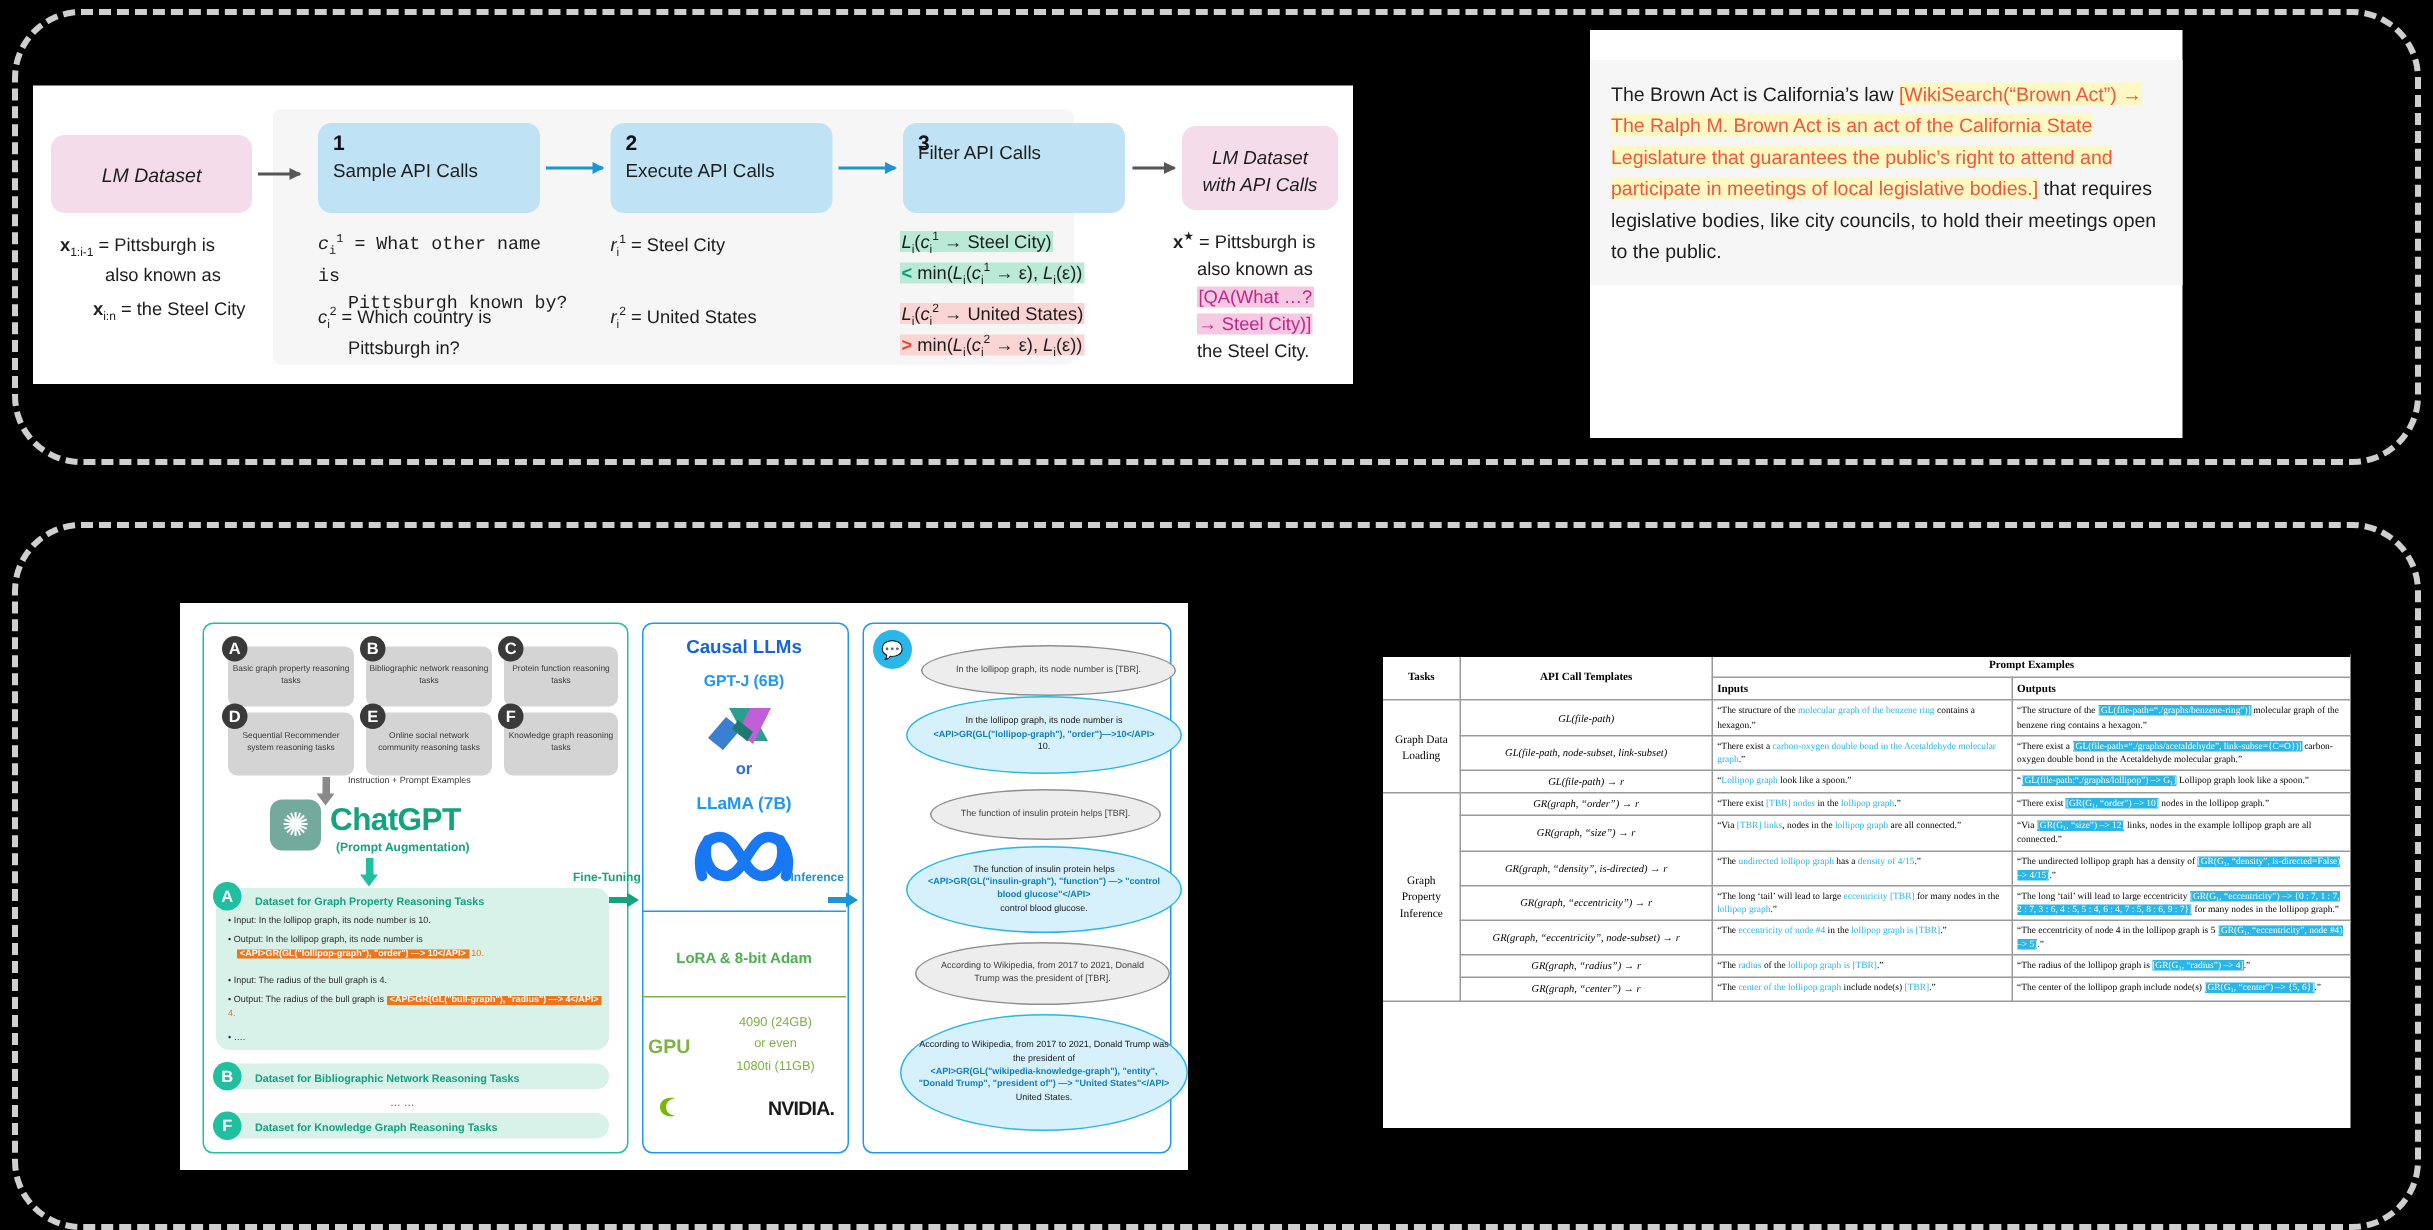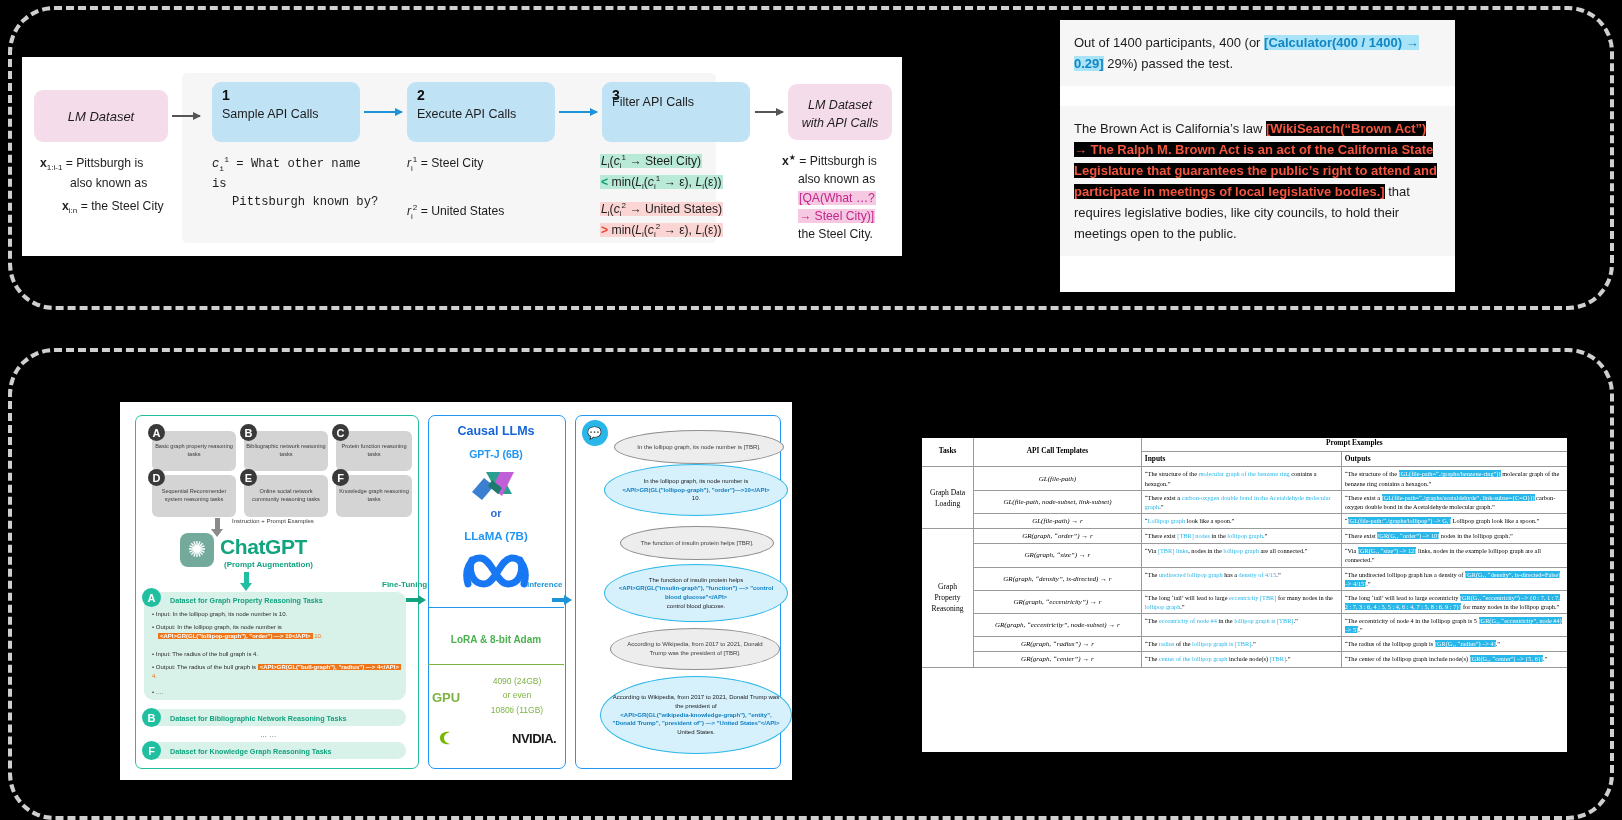--- a/index.html
+++ b/index.html
@@ -28,21 +28,21 @@
   .hl-pinkq{background:#f6c8e2;color:#c2268a;padding:0 1px;}
   .lt{color:#0d9e78;font-weight:bold;}
   .gt{color:#e2472f;font-weight:bold;}
 
   
   #examples-card{position:absolute;left:1060px;top:20px;width:395px;height:272px;background:#fff;}
   .ex-row{padding:12px 14px;font-size:13px;line-height:1.62;color:#1d1d1d;}
   .ex-row.shade{background:#f6f6f6;}
   .tag-blue{background:#a9e3f7;color:#1186c4;font-weight:bold;}
   .tag-green{background:#b4e8d4;color:#0f9f72;font-weight:bold;}
-  .tag-red{background:#000000;color:#f4553d;font-weight:bold;margin-top:23px;}
+  .tag-red{background:#fef9c3;color:#f4553d;font-weight:normal;margin-top:23px;}
 
   
   #graph-card{position:absolute;left:120px;top:402px;width:672px;height:378px;background:#fff;}
   .gbox{position:absolute;border:1.6px solid;border-radius:7px;}
   #box-left{left:15px;top:13px;width:282px;height:352px;border-color:#1fbfa0;}
   #box-mid{left:308px;top:13px;width:136px;height:352px;border-color:#2196f3;}
   #box-right{left:455px;top:13px;width:204px;height:352px;border-color:#2196f3;}
   .task{position:absolute;background:#d4d4d4;border-radius:6px;color:#3a3a3a;
         font-size:5.6px;text-align:center;display:flex;align-items:center;justify-content:center;padding:2px;line-height:1.35;}
   .badge{position:absolute;width:17px;height:17px;border-radius:50%;background:#3a3a3a;color:#fff;
@@ -127,20 +127,24 @@
     <span style="margin-left:30px;">also known as</span>
   </div>
   <div class="col-txt" style="left:40px;top:140px;width:140px;">
     <b>x</b><sub class="s">i:n</sub> <span>= the Steel City</span>
   </div>
 
   <div class="col-txt" style="left:190px;top:97px;width:170px;font-family:Liberation Mono, monospace;">
     <i>c</i><sub class="s">i</sub><sup class="s">1</sup> <span>= What other name is</span><br>
     <span style="margin-left:20px;">Pittsburgh known by?</span>
   </div>
+  <div class="col-txt" style="left:190px;top:145px;width:170px;">
+    <i>c</i><sub class="s">i</sub><sup class="s">2</sup> <span>= Which country is</span><br>
+    <span style="margin-left:20px;">Pittsburgh in?</span>
+  </div>
 
   <div class="col-txt" style="left:385px;top:97px;">
     <i>r</i><sub class="s">i</sub><sup class="s">1</sup> <span>= Steel City</span>
   </div>
   <div class="col-txt" style="left:385px;top:145px;">
     <i>r</i><sub class="s">i</sub><sup class="s">2</sup> <span>= United States</span>
   </div>
 
   <div class="col-txt" style="left:578px;top:95px;">
     <span class="hl-green"><i>L</i><sub class="s">i</sub>(<i>c</i><sub class="s">i</sub><sup class="s">1</sup> <span>→ Steel City)</span></span><br>
@@ -154,23 +158,20 @@
   <div class="col-txt" style="left:760px;top:95px;width:118px;">
     <b>x</b><sup class="s">★</sup> <span>= Pittsburgh is</span><br>
     <span style="margin-left:16px;">also known as</span><br>
     <span class="hl-pinkq" style="margin-left:16px;">[QA(What …?</span><br>
     <span class="hl-pinkq" style="margin-left:16px;">→ Steel City)]</span><br>
     <span style="margin-left:16px;">the Steel City.</span>
   </div>
 </div>
 
 <div id="examples-card">
-  <div class="ex-row shade">
-    <span>Out of 1400 participants, 400 (or </span><span class="tag-blue">[Calculator(400 / 1400) → 0.29]</span><span> 29%) passed the test.</span>
-  </div>
   <div style="height:10px;"></div>
   <div style="height:10px;"></div>
   <div class="ex-row shade">
     <span>The Brown Act is California’s law </span><span class="tag-red">[WikiSearch(“Brown Act”) → The Ralph M. Brown Act is an act of the California State Legislature that guarantees the public’s right to attend and participate in meetings of local legislative bodies.]</span><span> that requires legislative bodies, like city councils, to hold their meetings open to the public.</span>
   </div>
 </div>
 
 <div id="graph-card">
   <div class="gbox" id="box-left"></div>
   <div class="gbox" id="box-mid"></div>
@@ -323,21 +324,21 @@
           <td class="tmpl">GL(file-path, node-subset, link-subset)</td>
           <td>“There exist a <span class="cy">carbon-oxygen double bond in the Acetaldehyde molecular graph</span>.”</td>
           <td style="border-right: none;">“There exist a <span class="cyhl">[GL(file-path=“./graphs/acetaldehyde”, link-subse={C=O})]</span> carbon-oxygen double bond in the Acetaldehyde molecular graph.”</td>
         </tr>
         <tr>
           <td class="tmpl">GL(file-path) → r</td>
           <td>“<span class="cy">Lollipop graph</span> look like a spoon.”</td>
           <td style="border-right: none;">“<span class="cyhl">[GL(file-path:“./graphs/lollipop”) –&gt; G₁]</span> Lollipop graph look like a spoon.”</td>
         </tr>
         <tr>
-          <td class="taskcol" rowspan="7" style="border-left: none;">Graph Property Reasoning</td>
+          <td class="taskcol" rowspan="7" style="border-left: none;">Graph Property Inference</td>
           <td class="tmpl">GR(graph, “order”) → r</td>
           <td>“There exist <span class="cy">[TBR] nodes</span> in the <span class="cy">lollipop graph</span>.”</td>
           <td style="border-right: none;">“There exist <span class="cyhl">[GR(G₁, “order”) –&gt; 10]</span> nodes in the lollipop graph.”</td>
         </tr>
         <tr>
           <td class="tmpl">GR(graph, “size”) → r</td>
           <td>“Via <span class="cy">[TBR] links</span>, nodes in the <span class="cy">lollipop graph</span> are all connected.”</td>
           <td style="border-right: none;">“Via <span class="cyhl">[GR(G₁, “size”) –&gt; 12]</span> links, nodes in the example lollipop graph are all connected.”</td>
         </tr>
         <tr>

